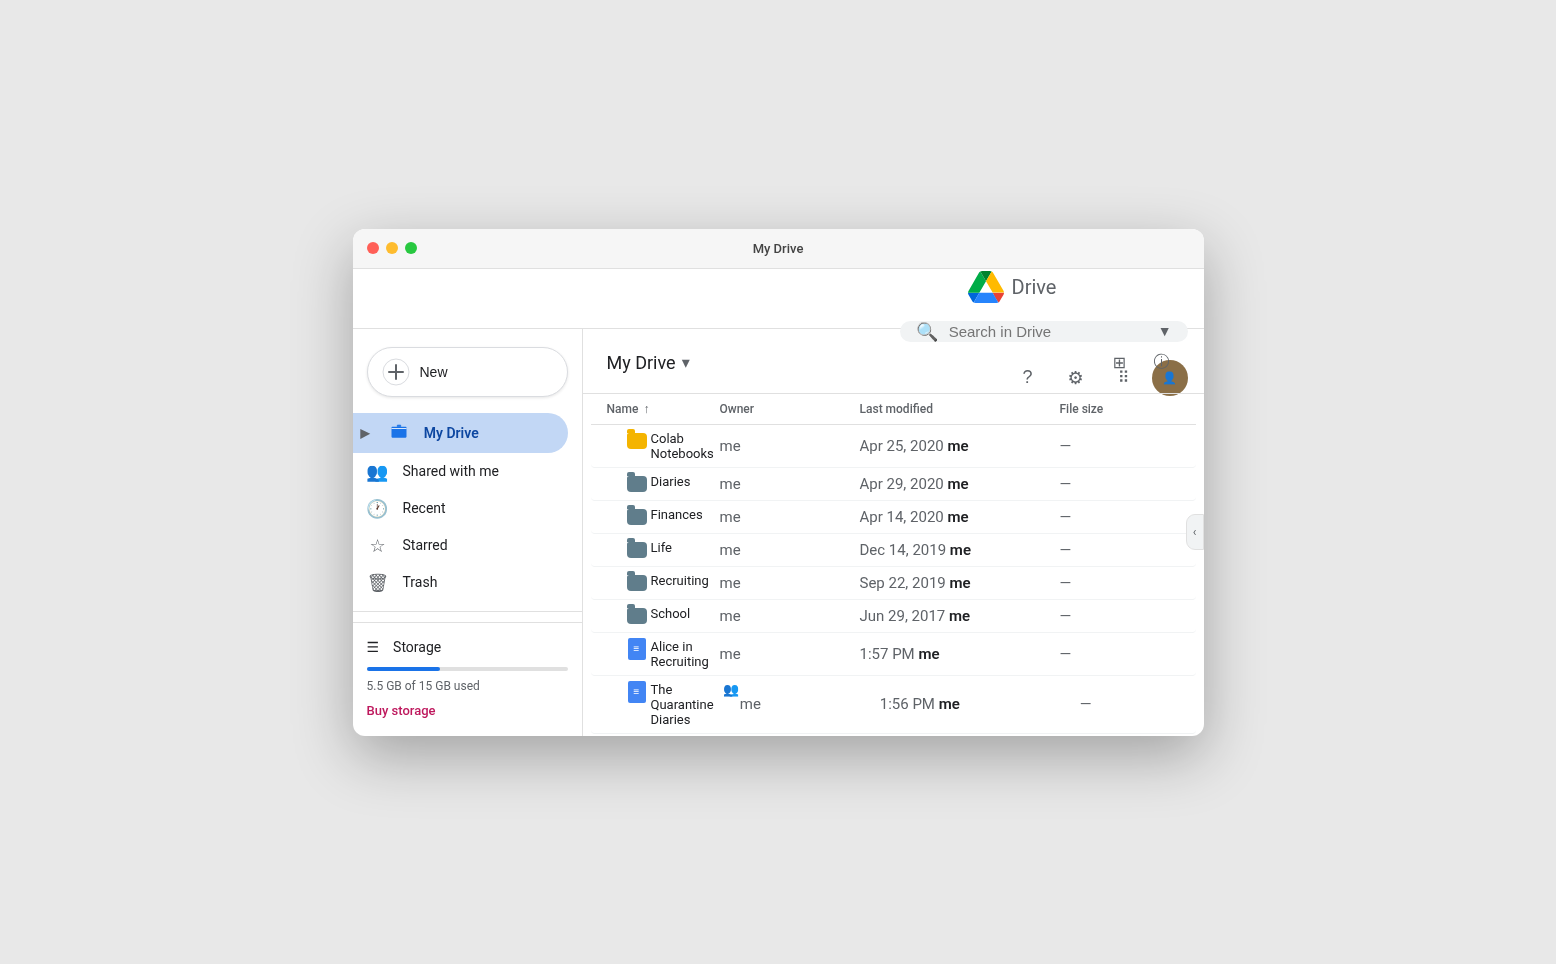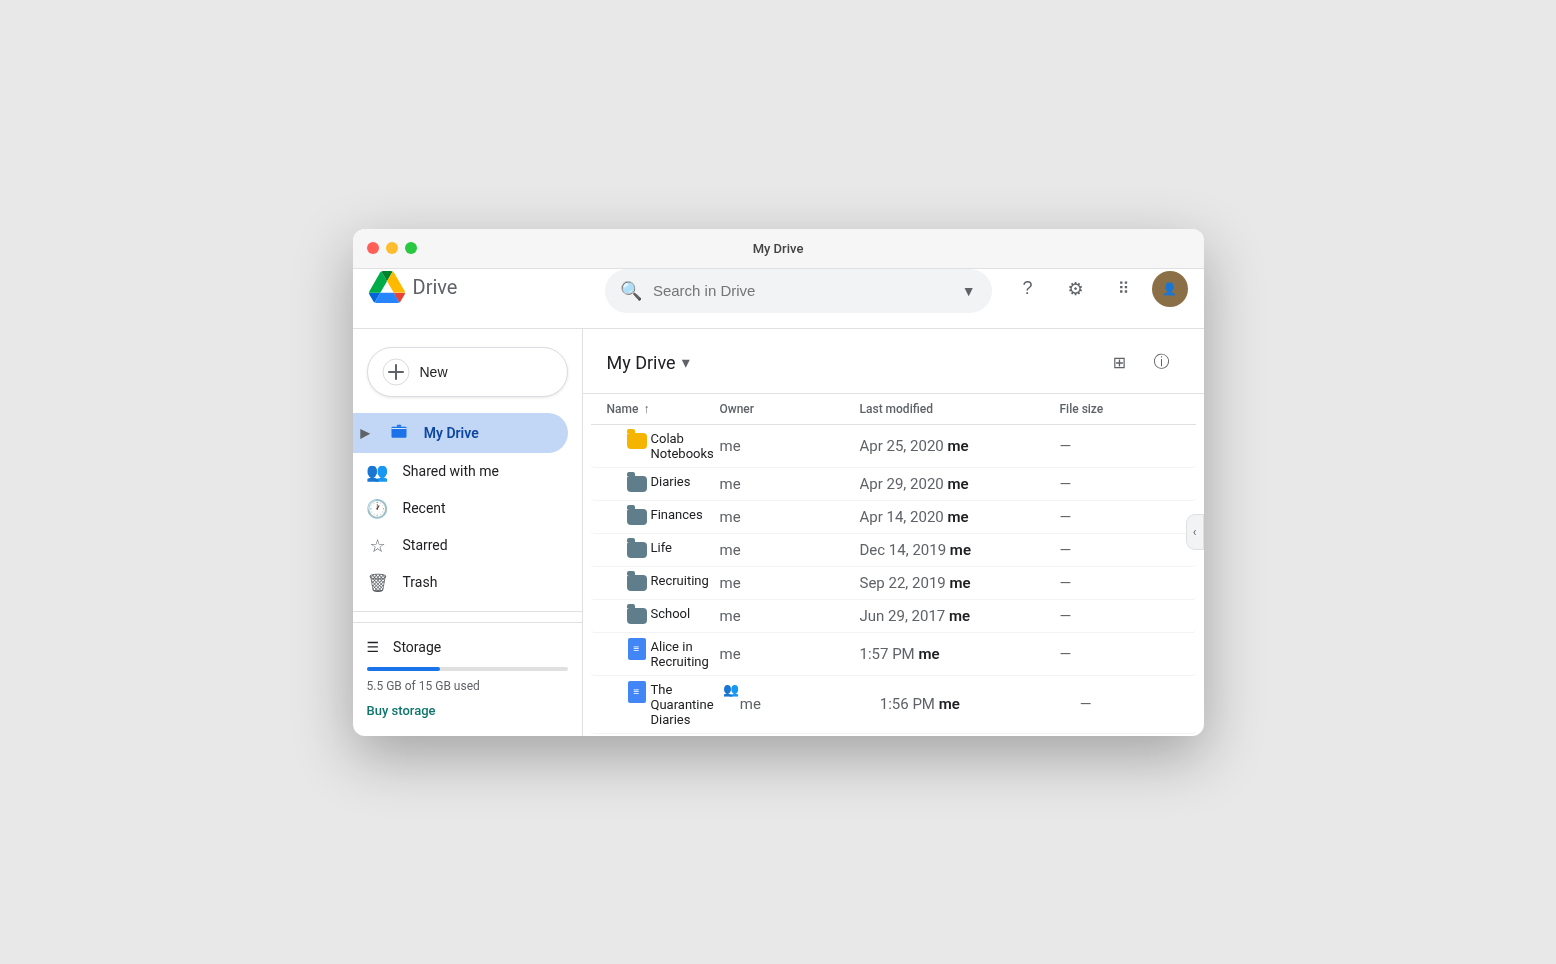--- a/index.html
+++ b/index.html
@@ -48,24 +48,25 @@
       transform: translateX(-50%);
       font-size: 13px;
       color: #444;
       font-weight: 500;
     }
     
     .header {
       background: #fff;
       height: 60px;
       display: flex;
-      align-items: flex-start;
+      align-items: flex-end;
       padding: 0 16px;
       gap: 16px;
       border-bottom: 1px solid #e0e0e0;
+      flex-direction: column;
     }
     .logo-area {
       display: flex;
       align-items: center;
       gap: 8px;
       width: 220px;
       flex-shrink: 0;
     }
     .logo-icon {
       width: 36px;
@@ -223,21 +224,21 @@
       border-radius: 2px;
       width: 36.7%;
     }
     .storage-text {
       font-size: 12px;
       color: #5f6368;
       margin-bottom: 10px;
     }
     .buy-storage {
       font-size: 13px;
-      color: #0f766e;
+      color: #be185d;
       cursor: pointer;
       font-weight: 500;
     }
     
     .content {
       flex: 1;
       display: flex;
       flex-direction: column;
       overflow: hidden;
     }

